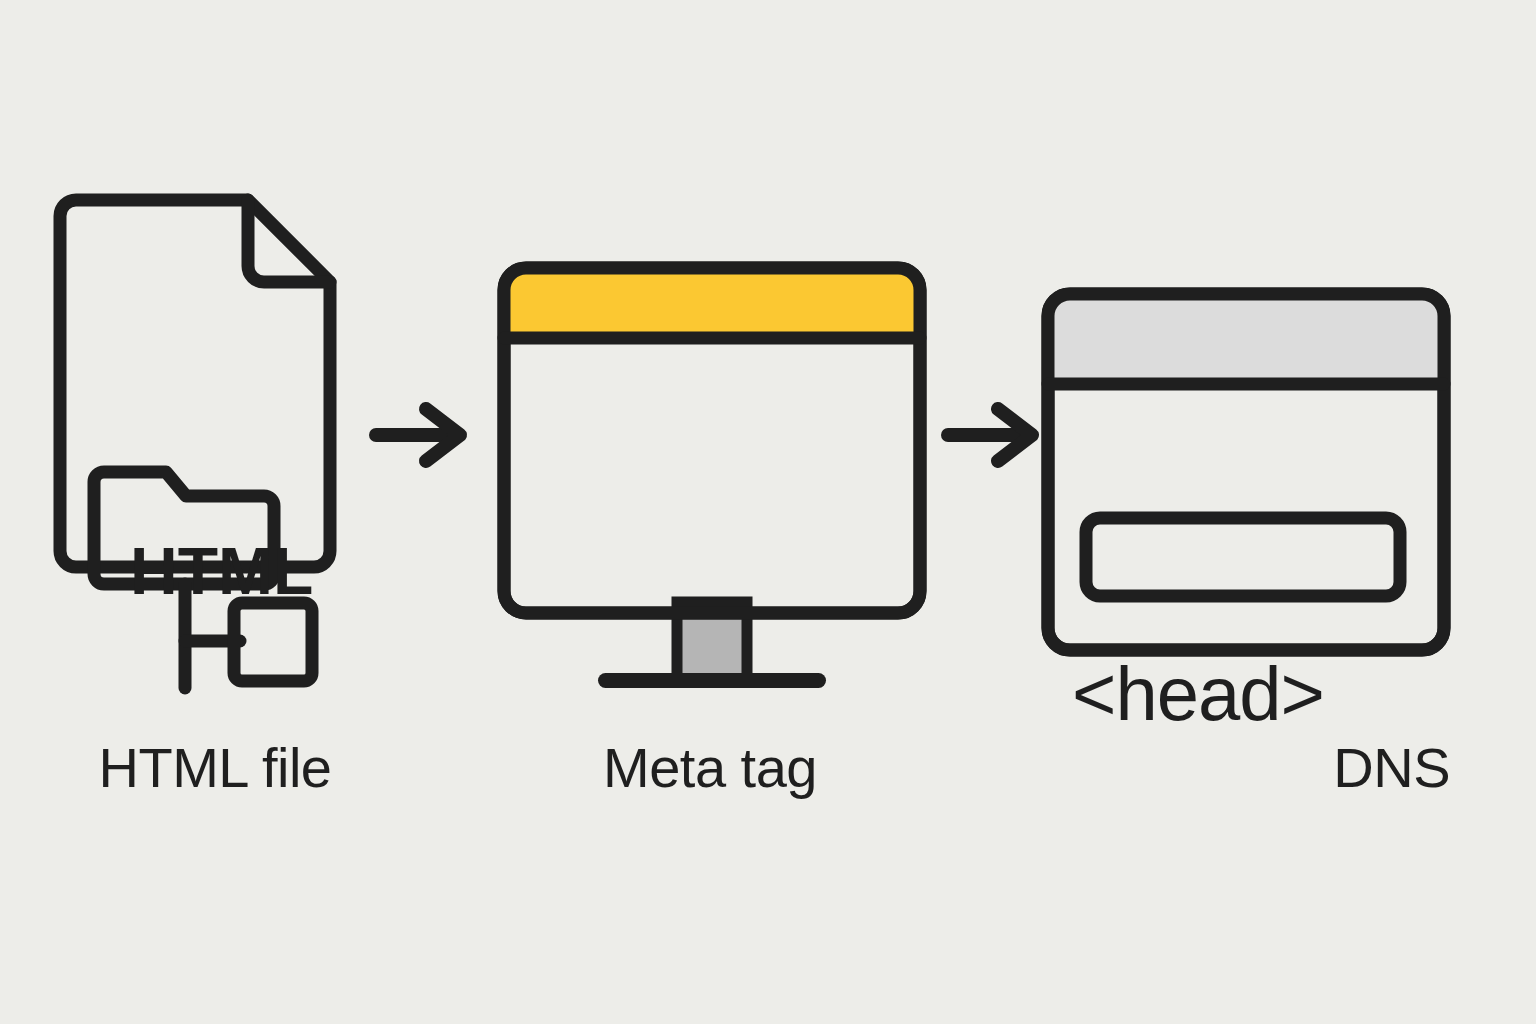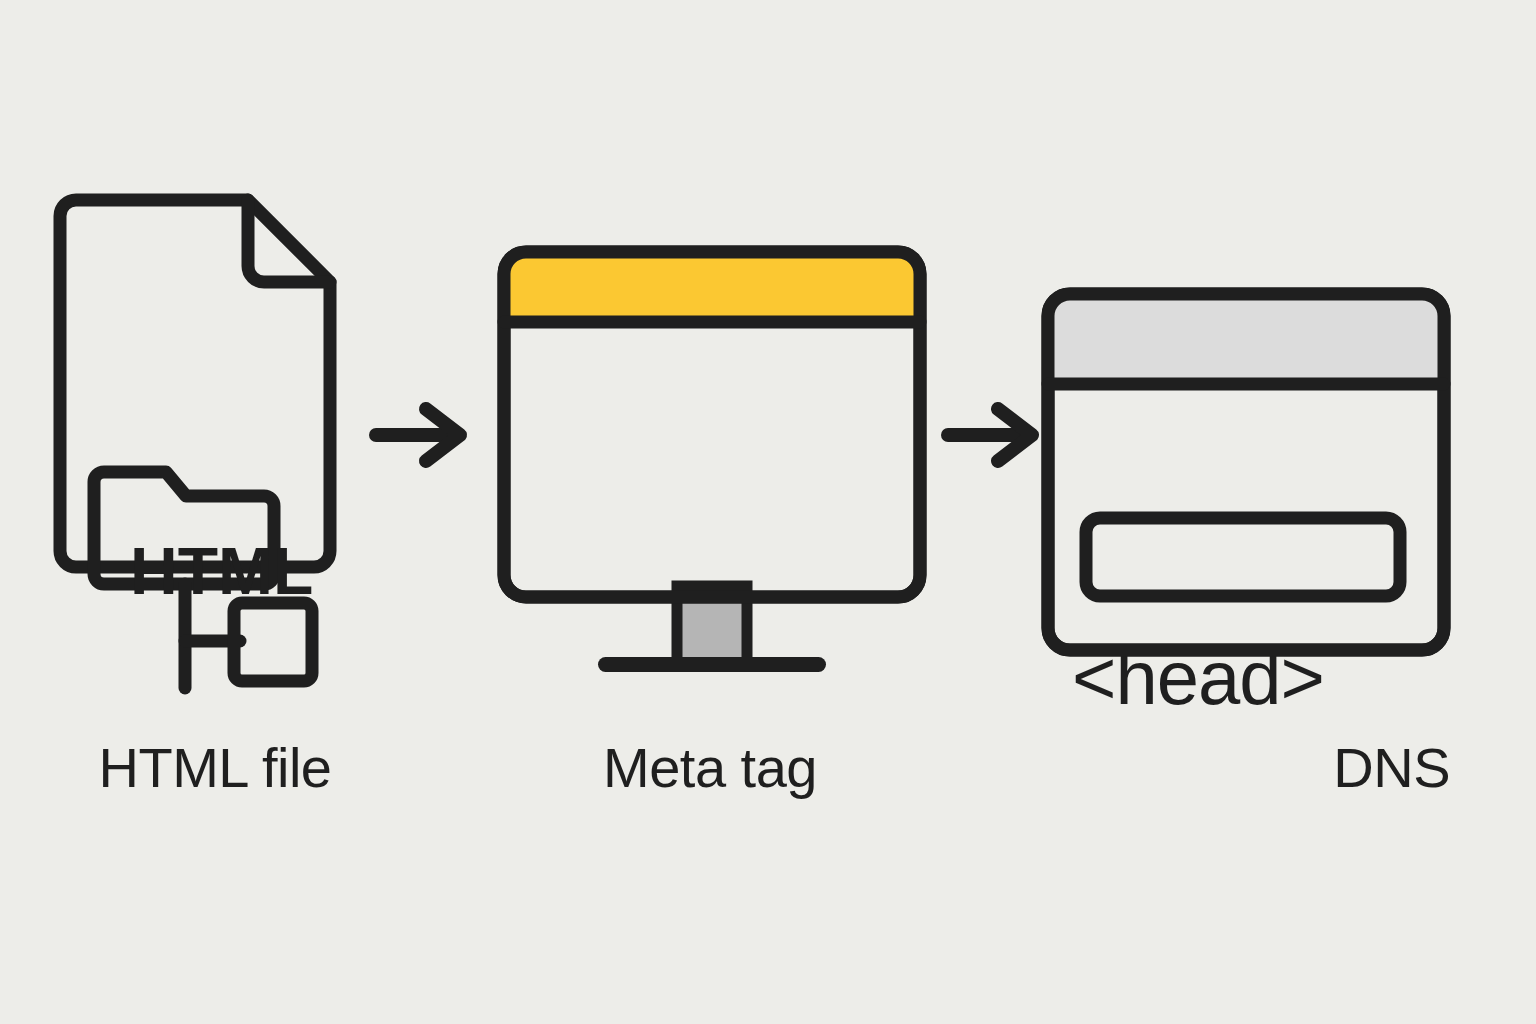--- a/index.html
+++ b/index.html
@@ -57,21 +57,21 @@
     left: 96px;
     top: 345px;
     font-size: 66px;
     font-weight: 700;
     color: #1f1f1f;
     letter-spacing: 0px;
     font-family: "Liberation Sans", sans-serif;
   }
 
   
-  #monitor { left: 488px; top: 236px; }
+  #monitor { left: 488px; top: 252px; }
   #head-text {
     position: absolute;
     left: 498px;
     top: 398px;
     width: 424px;
     text-align: center;
     font-size: 76px;
     font-weight: 400;
     color: #1f1f1f;
     letter-spacing: -1px;

